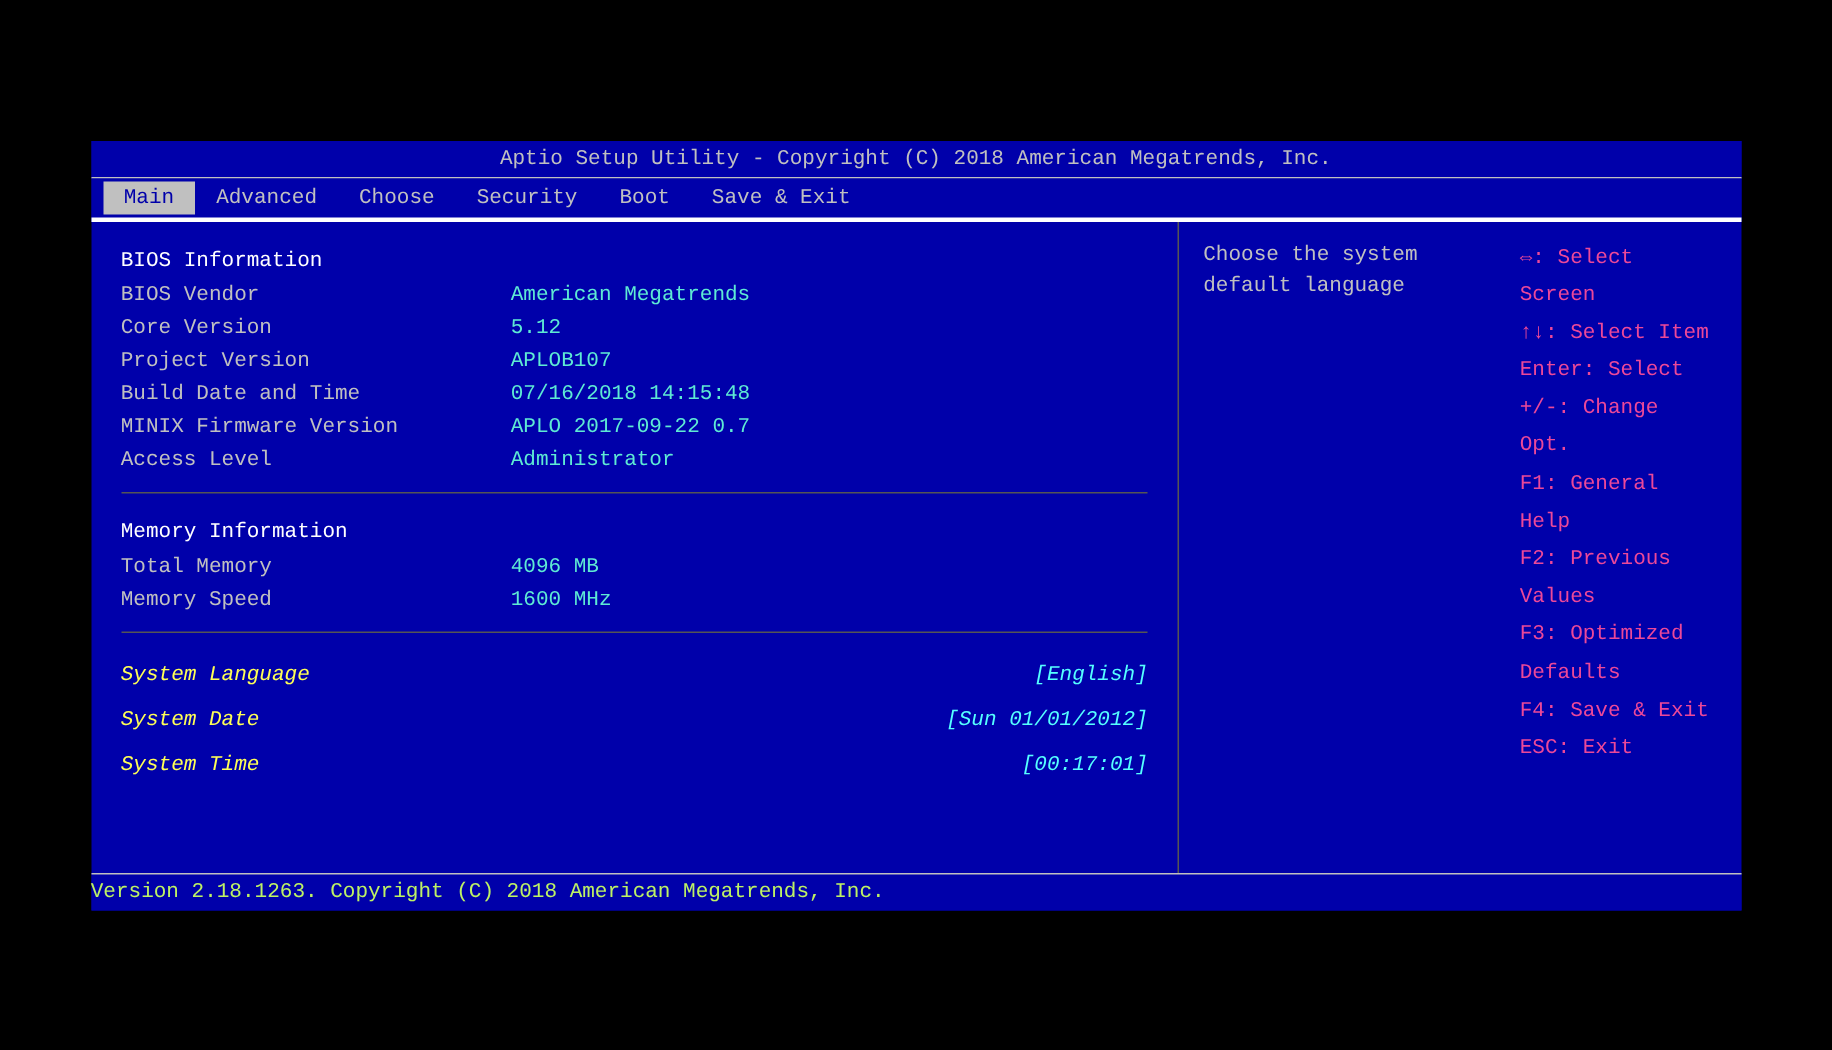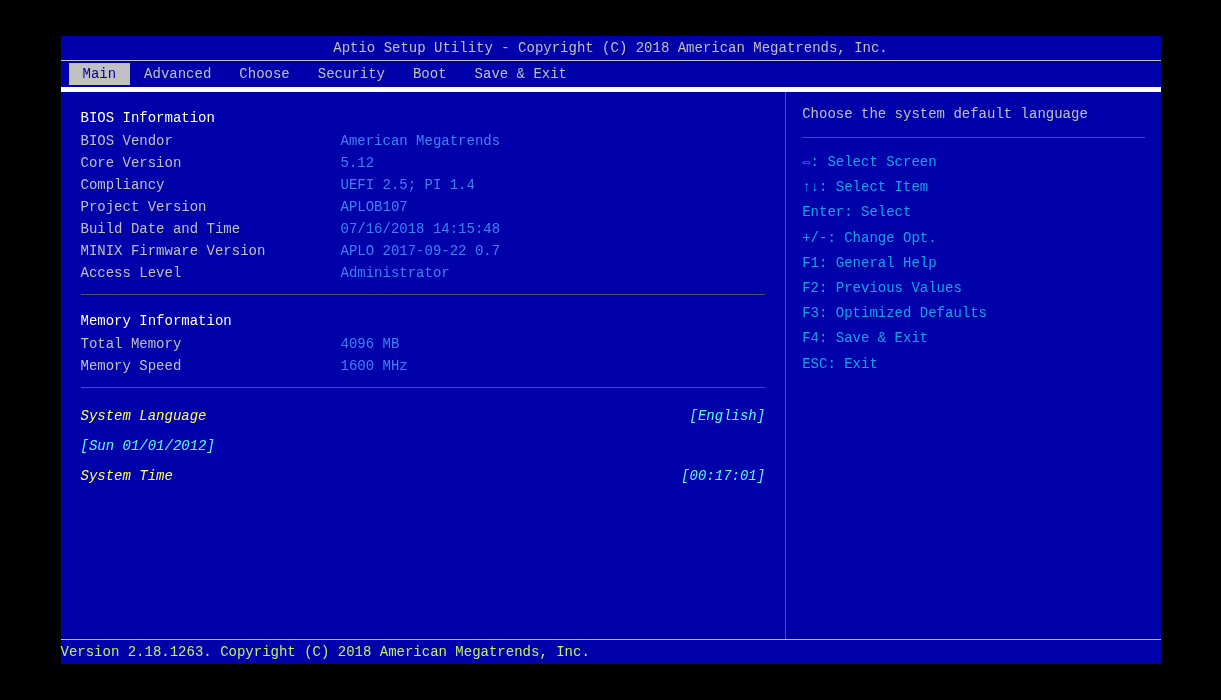--- a/index.html
+++ b/index.html
@@ -9,21 +9,21 @@
       height: 700px;
       background: #000;
       display: flex;
       align-items: center;
       justify-content: center;
       font-family: 'Courier New', Courier, monospace;
     }
 
     .bios-screen {
       width: 1100px;
-      height: 628px;
+      height: 513px;
       background: #0000aa;
       color: #c0c0c0;
       display: flex;
       flex-direction: column;
       font-size: 14px;
       position: relative;
     }
 
     
     .title-bar {
@@ -33,21 +33,21 @@
       padding: 4px 0;
       font-size: 14px;
       border-bottom: 1px solid #c0c0c0;
     }
 
     
     .nav-bar {
       display: flex;
       background: #0000aa;
       padding: 2px 8px;
-      border-bottom: 5px solid #ffffff;
+      border-bottom: 3px solid #ffffff;
       gap: 0;
     }
 
     .nav-tab {
       padding: 3px 14px;
       color: #c0c0c0;
       cursor: pointer;
       font-size: 14px;
     }
 
@@ -85,21 +85,21 @@
       justify-content: flex-end;
       padding: 1px 0;
     }
 
     .info-label {
       color: #c0c0c0;
       min-width: 260px;
     }
 
     .info-value {
-      color: #3b82f6;
+      color: #5eead4;
       flex: 1;
     }
 
     .interactive-row {
       display: flex;
       justify-content: space-between;
       padding: 2px 0;
       margin-top: 6px;
       font-style: italic;
     }
@@ -117,39 +117,39 @@
       border: none;
       border-top: 1px solid #555;
       margin: 8px 0;
     }
 
     
     .help-panel {
       flex: 1;
       padding: 12px 16px;
       display: flex;
-      flex-direction: column;
+      flex-direction: row;
       gap: 4px;
       font-family: Liberation Mono, monospace;
     }
 
     .help-text {
       color: #c0c0c0;
       font-size: 14px;
       line-height: 1.5;
     }
 
     .help-divider {
       border: none;
       border-top: 1px solid #555;
       margin: 8px 0;
     }
 
     .help-keys {
-      color: #0ea5e9;
+      color: #ec4899;
       font-size: 14px;
       line-height: 1.8;
     }
 
     
     .footer {
       background: #0000aa;
       color: #bef264;
       text-align: left;
       padding: 4px 0;
@@ -183,24 +183,20 @@
 
       <div class="info-row">
         <span class="info-label">BIOS Vendor</span>
         <span class="info-value">American Megatrends</span>
       </div>
       <div class="info-row">
         <span class="info-label">Core Version</span>
         <span class="info-value">5.12</span>
       </div>
       <div class="info-row">
-        <span class="info-label">Compliancy</span>
-        <span class="info-value">UEFI 2.5; PI 1.4</span>
-      </div>
-      <div class="info-row">
         <span class="info-label">Project Version</span>
         <span class="info-value">APLOB107</span>
       </div>
       <div class="info-row">
         <span class="info-label">Build Date and Time</span>
         <span class="info-value">07/16/2018 14:15:48</span>
       </div>
       <div class="info-row">
         <span class="info-label">MINIX Firmware Version</span>
         <span class="info-value">APLO 2017-09-22 0.7</span>
@@ -224,20 +220,21 @@
       </div>
 
       <hr class="divider">
 
       <div class="interactive-row">
         <span class="interactive-label">System Language</span>
         <span class="interactive-value">[English]</span>
       </div>
 
       <div class="interactive-row">
+        <span class="interactive-label">System Date</span>
         <span class="interactive-value">[Sun 01/01/2012]</span>
       </div>
 
       <div class="interactive-row">
         <span class="interactive-label">System Time</span>
         <span class="interactive-value">[00:17:01]</span>
       </div>
 
     </div>
 

